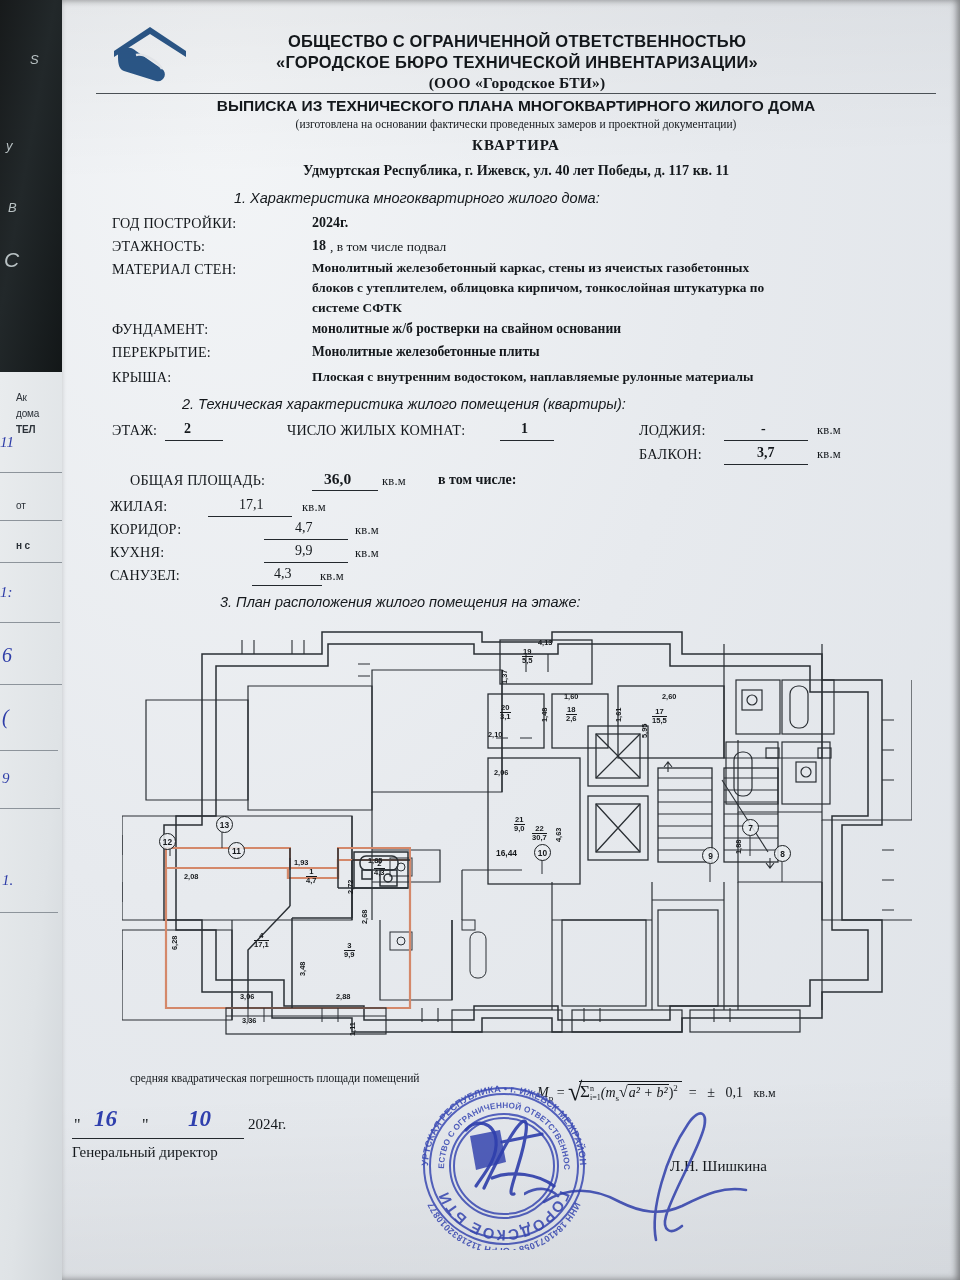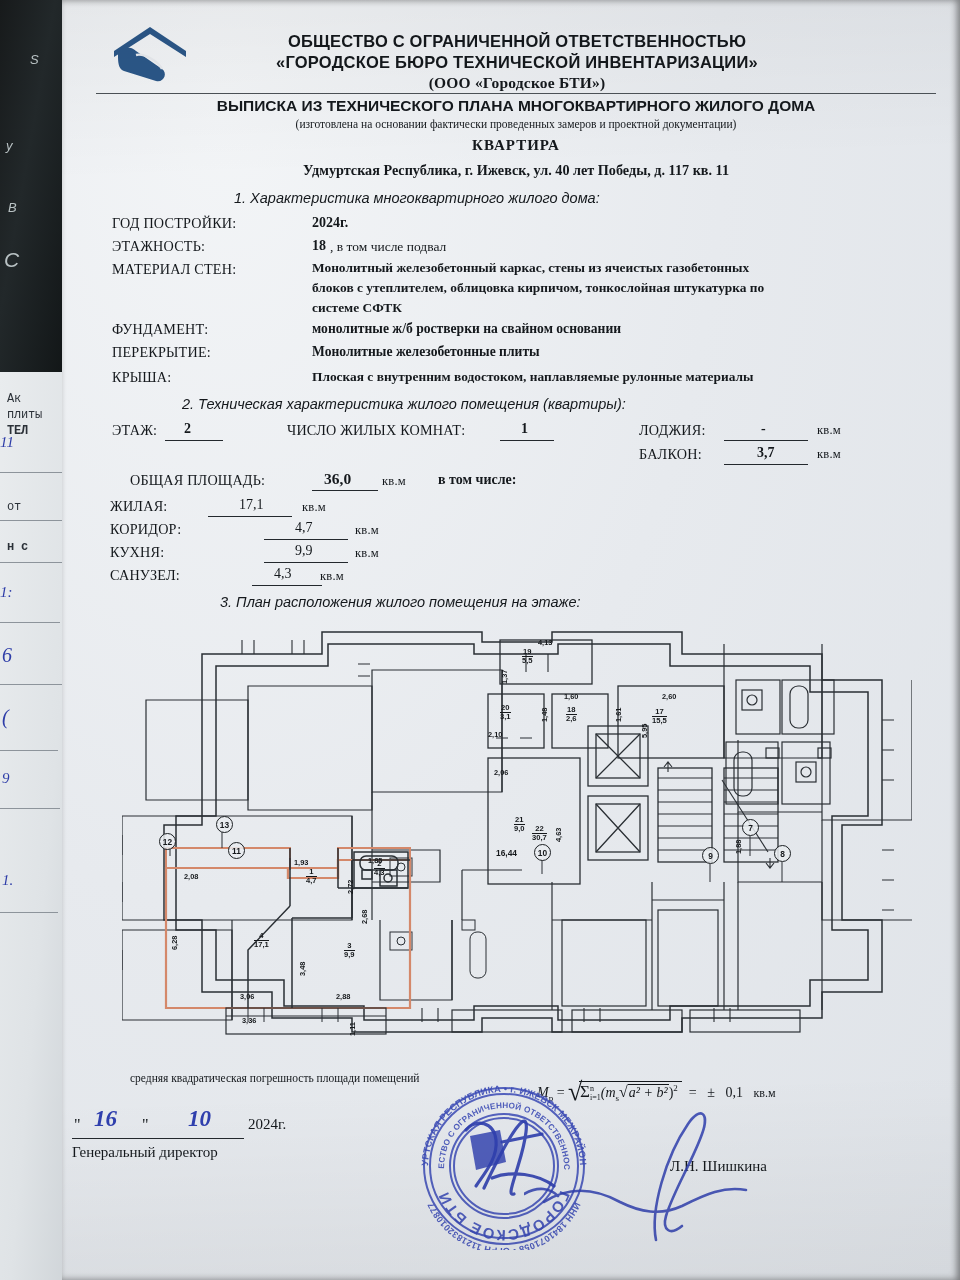--- a/index.html
+++ b/index.html
@@ -19,22 +19,22 @@
   .kbd-key {
     position: absolute; color: #b9c2c4; font-size: 13px;
     font-family: "Liberation Sans", sans-serif; font-style: italic;
   }
   .underpaper {
     position: absolute; left: 0; top: 372px; width: 70px; height: 908px;
     background: linear-gradient(95deg,#e9ecee 0%,#dfe3e6 60%,#cfd4d8 100%);
     overflow: hidden;
   }
   .up-line {
-    position: absolute; left: 7px; color: #2b3138;
-    font-family: Liberation Mono, monospace; font-size: 12px;
+    position: absolute; left: 16px; color: #2b3138;
+    font-family: Liberation Sans, sans-serif; font-size: 10px;
     white-space: nowrap; letter-spacing: -0.2px;
   }
   .up-rule { position: absolute; left: 0; height: 1px; background: #8d949b; }
   .up-ink { position: absolute; color: #2e3da8; font-family: "Liberation Serif", serif;
             font-size: 15px; font-style: italic; }
 
   
   .sheet {
     position: absolute; left: 62px; top: 0; width: 898px; height: 1280px;
     background:
@@ -120,21 +120,21 @@
 
   <div class="keyboard">
     <span class="kbd-key" style="left:30px;top:52px">S</span>
     <span class="kbd-key" style="left:6px;top:138px">у</span>
     <span class="kbd-key" style="left:8px;top:200px">В</span>
     <span class="kbd-key" style="left:4px;top:248px;font-size:21px">C</span>
   </div>
 
   <div class="underpaper">
     <span class="up-line" style="top:20px">Ак</span>
-    <span class="up-line" style="top:36px">плиты</span>
+    <span class="up-line" style="top:36px">дома</span>
     <span class="up-line" style="top:52px;font-weight:bold">ТЕЛ</span>
     <span class="up-ink" style="top:62px;left:0">11</span>
     <div class="up-rule" style="top:100px;width:62px"></div>
     <span class="up-line" style="top:128px">от</span>
     <div class="up-rule" style="top:148px;width:66px"></div>
     <span class="up-line" style="top:168px;font-weight:bold">н с</span>
     <div class="up-rule" style="top:190px;width:64px"></div>
     <span class="up-ink" style="top:212px;left:0">1:</span>
     <div class="up-rule" style="top:250px;width:60px"></div>
     <span class="up-ink" style="top:272px;left:2px;font-size:20px">6</span>

